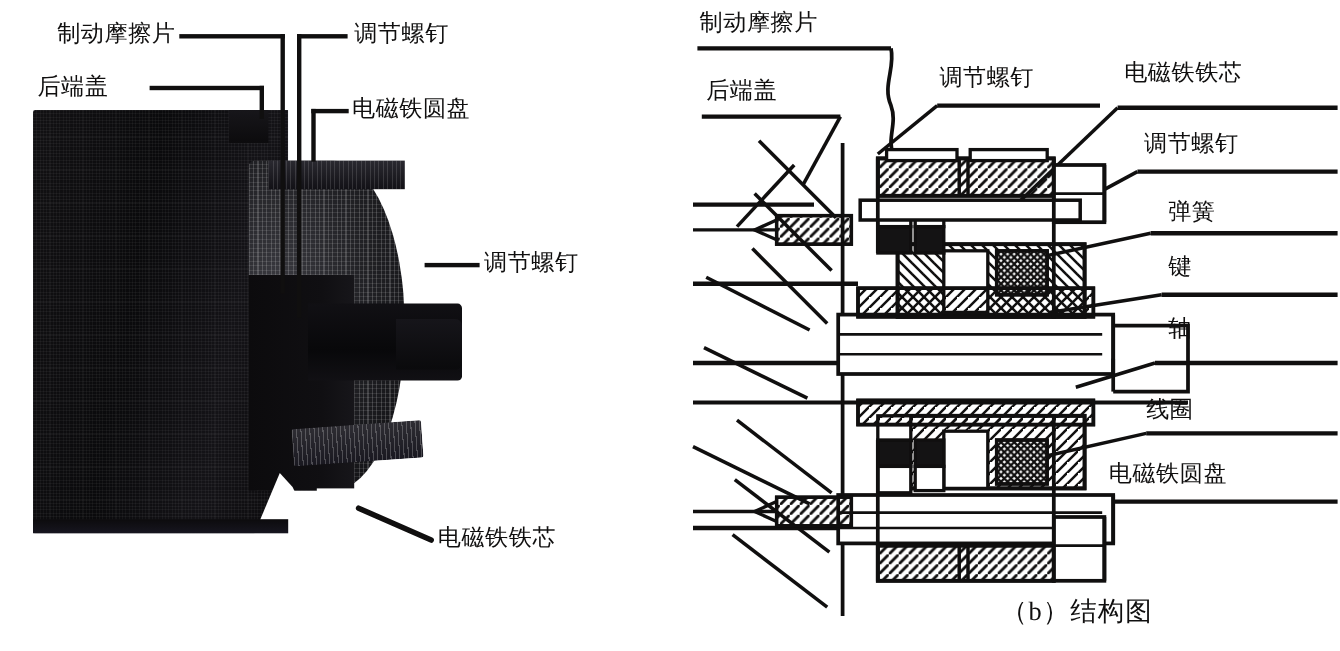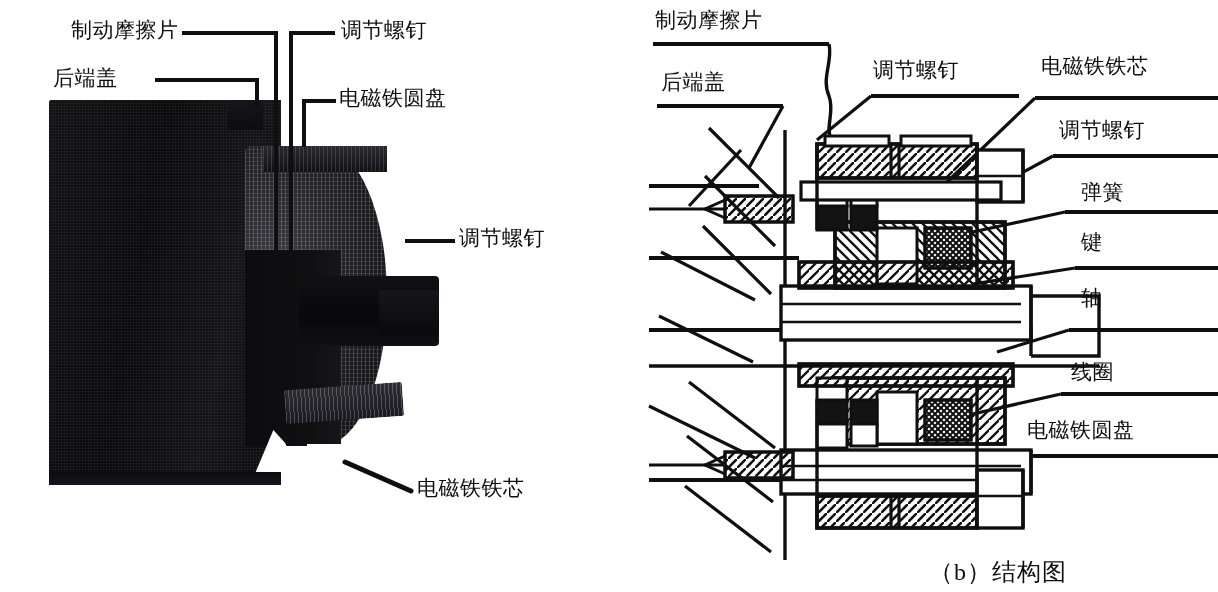--- a/index.html
+++ b/index.html
@@ -6,21 +6,21 @@
   html,body{margin:0;padding:0;background:#ffffff;}
   body{
     width:1218px;height:592px;
     font-family:"Liberation Serif","DejaVu Serif",serif;
     color:#111;
     overflow:hidden;
     position:relative;
   }
   #page{position:absolute;inset:0;background:#fff;}
 
-  .panel{position:absolute;top:0;height:432px;margin-left:19px;}
+  .panel{position:absolute;top:0;height:432px;}
   #panel-a{left:0;width:610px;}
   #panel-b{left:610px;width:608px;}
 
   .lbl{
     position:absolute;
     font-size:21px;
     line-height:1;
     letter-spacing:0.5px;
     white-space:nowrap;
     color:#100f0f;
@@ -174,24 +174,24 @@
 
     <div class="lbl" style="left:26px;top:10px;">制动摩擦片</div>
     <div class="lbl" style="left:32px;top:72px;">后端盖</div>
     <div class="lbl" style="left:244px;top:60px;">调节螺钉</div>
 
     <div class="lbl" style="left:412px;top:56px;">电磁铁铁芯</div>
     <div class="lbl" style="left:430px;top:120px;">调节螺钉</div>
     <div class="lbl" style="left:452px;top:182px;">弹簧</div>
     <div class="lbl" style="left:452px;top:232px;">键</div>
     <div class="lbl" style="left:452px;top:288px;">轴</div>
-    <div class="lbl" style="left:442px;top:362px;">线圈</div>
+    <div class="lbl" style="left:432px;top:362px;">线圈</div>
     <div class="lbl" style="left:398px;top:420px;">电磁铁圆盘</div>
 
-    <div class="caption" style="left:300px;top:556px;">（b）结构图</div>
+    <div class="caption" style="left:300px;top:540px;">（b）结构图</div>
 
     <div id="drawing">
     <svg width="608" height="592" viewBox="0 0 608 592" xmlns="http://www.w3.org/2000/svg">
       <defs>
 
         <pattern id="hu" width="10" height="10" patternUnits="userSpaceOnUse">
           <path d="M-2,12 L12,-2" stroke="#100f0f" stroke-width="2.3"></path>
           <path d="M3,17 L17,3" stroke="#100f0f" stroke-width="2.3"></path>
         </pattern>
 

